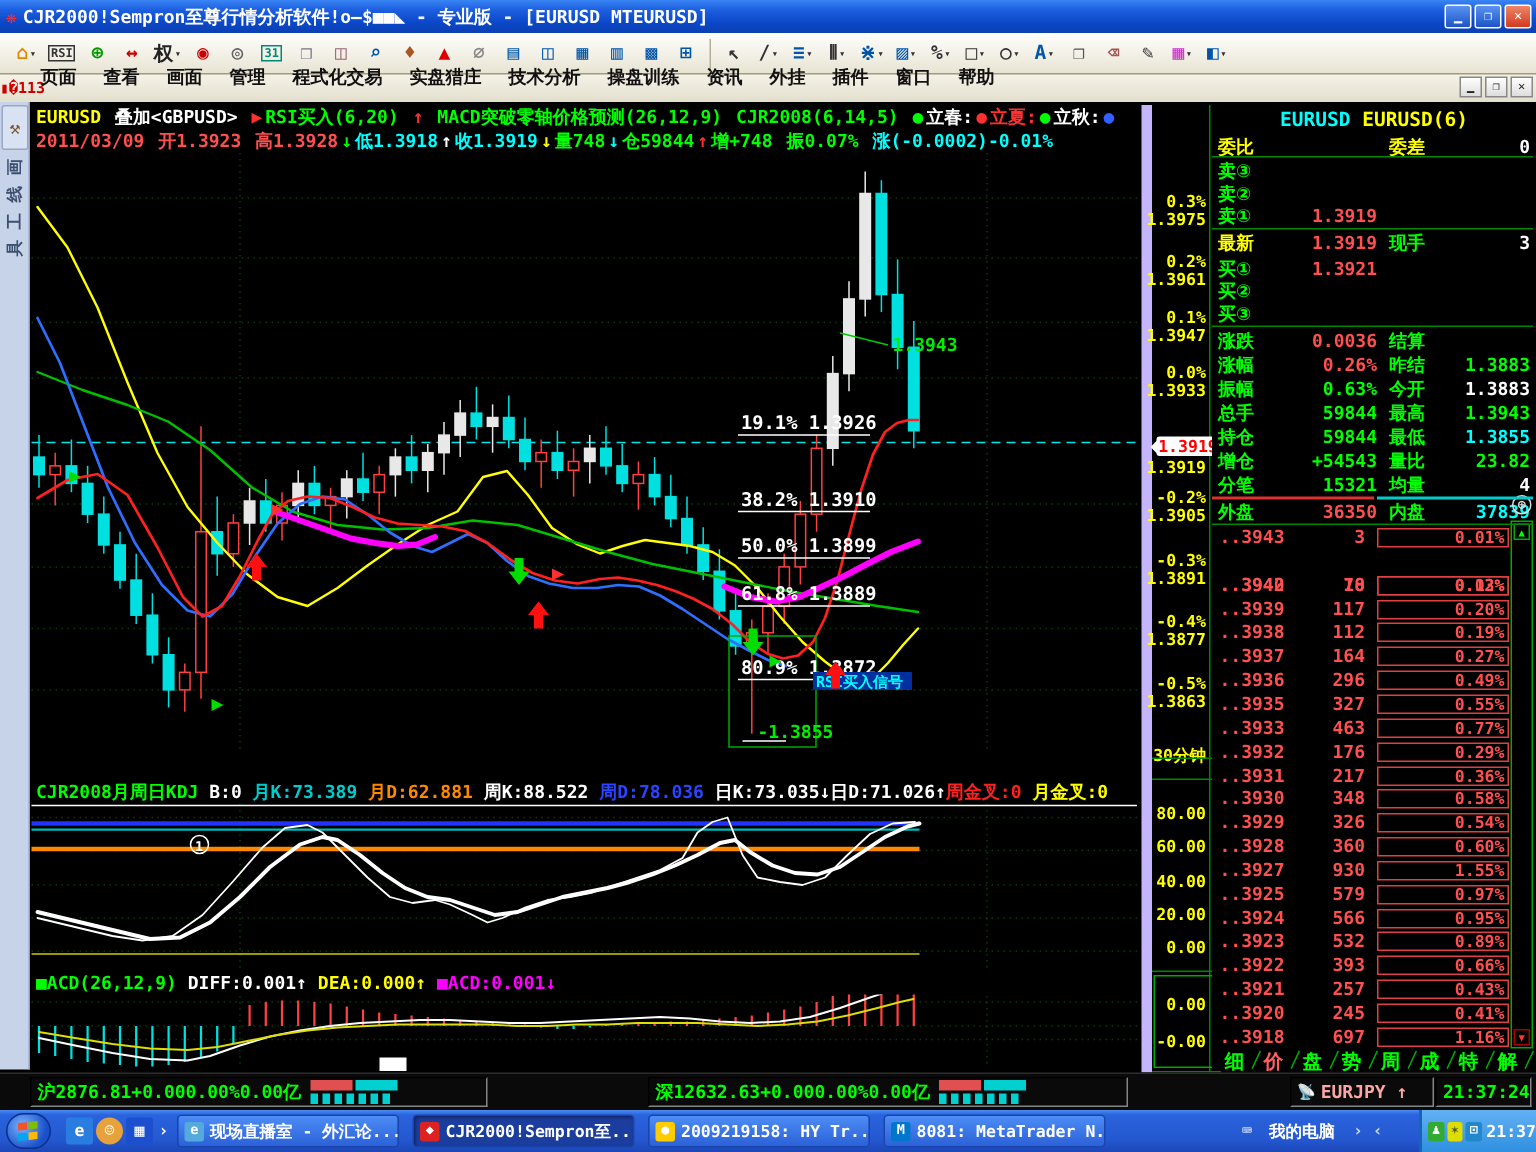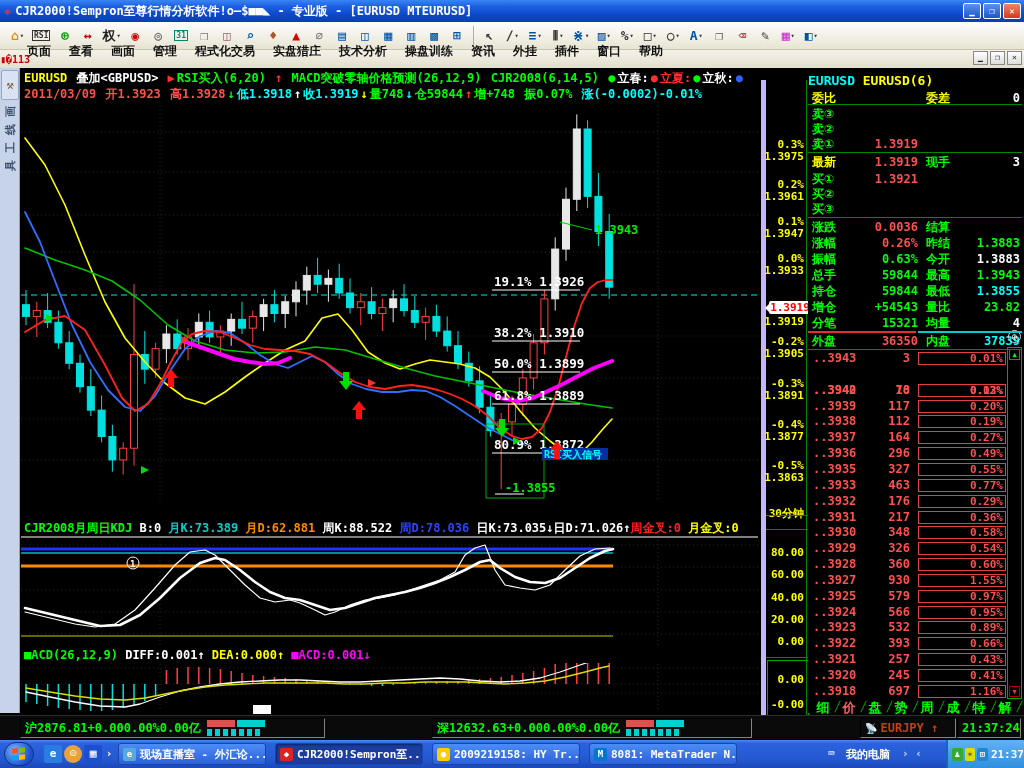--- a/index.html
+++ b/index.html
@@ -36,28 +36,28 @@
   border-right:1px solid #8ea2c0;color:#445a77}
 #sidebar .tool{width:18px;height:30px;border:1px solid #98a8c4;border-radius:2px;margin:2px 0 4px 1px;
   background:#d8e2f2;text-align:center;font-size:12px;line-height:28px;color:#7a5530}
 #sidebar .vchar{width:20px;text-align:center;font-size:11px;transform:rotate(-90deg);margin:3px 0;color:#3c4f6e}
 .hdrline{position:absolute;left:24px;font-size:12px;letter-spacing:0;white-space:nowrap}
 .hdrline span{margin-right:2px}
 #timeaxis{position:absolute;left:21px;top:435px;width:739px;height:15px;border-top:1px solid #008800;
   border-bottom:1px solid #008800;color:#ff0;font-size:11px}
 .kmhdr{position:absolute;left:24px;font-size:12px;white-space:nowrap}
 
-#scalecol{position:absolute;left:761px;top:12px;width:46px;height:645px;border-left:5px solid #c4b5fd;
+#scalecol{position:absolute;left:761px;top:2px;width:46px;height:645px;border-left:7px solid #c4b5fd;
   border-right:1px solid #008800;color:#ff0;font-size:11px}
 #bubble{position:absolute;left:3px;width:42px;height:13px;background:#fff;color:#f00;
   font-size:11px;line-height:13px;text-align:center;border-radius:2px}
 #bubble:before{content:"";position:absolute;left:-6px;top:2px;border:5px solid transparent;border-right-color:#fff;border-left-width:2px}
 
 #book{position:absolute;left:808px;top:0;width:216px;height:645px;background:#000;font-size:12px}
-#bookhdr{position:absolute;left:0;top:5px;width:216px;text-align:left;font-size:13px}
+#bookhdr{position:absolute;left:0;top:5px;width:216px;text-align:center;font-size:13px}
 .qrow{position:absolute;left:0;width:216px;height:15px;line-height:15px;white-space:nowrap}
 .ql1{position:absolute;left:4px}.qv1{position:absolute;left:30px;width:80px;text-align:right}
 .ql2{position:absolute;left:118px}.qv2{position:absolute;right:4px}
 .trow{position:absolute;left:0;width:200px;height:15px;line-height:15px;color:#ff5050}
 .tprice{position:absolute;left:5px}.tvol{position:absolute;left:50px;width:52px;text-align:right}
 .tbox{position:absolute;left:110px;width:88px;height:13px;top:1px;border:1px solid #e04040;
   text-align:right;padding-right:2px;font-size:11px;line-height:11px}
 #tabs{position:absolute;left:2px;top:631px;width:214px;display:flex}
 .rtab{position:relative;width:26px;text-align:center;color:#0f0;font-size:13px}
 .rtab:after{content:"";position:absolute;right:-2px;top:1px;width:1px;height:13px;background:#0a0;transform:rotate(25deg)}
@@ -805,21 +805,21 @@
           <i style="position:absolute;left:8px;bottom:0;width:5px;height:7px;background:#00d0d0"></i>
           <i style="position:absolute;left:16px;bottom:0;width:5px;height:7px;background:#00d0d0"></i>
           <i style="position:absolute;left:24px;bottom:0;width:5px;height:7px;background:#00d0d0"></i>
           <i style="position:absolute;left:32px;bottom:0;width:5px;height:7px;background:#00d0d0"></i>
           <i style="position:absolute;left:40px;bottom:0;width:5px;height:7px;background:#00d0d0"></i>
           <i style="position:absolute;left:48px;bottom:0;width:5px;height:7px;background:#00d0d0"></i>
         </span>
       </div>
       <div class="scell" style="left: 860px; width: 96px;">
         <span style="color:#e33;font-size:10px">📡</span>
-        <span style="color:#c2410c;margin-left:3px">EURJPY ↑</span>
+        <span style="color:#fca5a5;margin-left:3px">EURJPY ↑</span>
       </div>
       <div class="scell" style="left: 957px; width: 64px; color: rgb(0, 255, 0);">
         <span>21:37:24 </span>
       </div>
       <div style="position: absolute; left: 253px; top: -11px; width: 18px; height: 9px; background: rgb(255, 255, 255);"></div>
     </div>
 
   <div id="taskbar">
     <div id="orb">
       <span class="flag">

